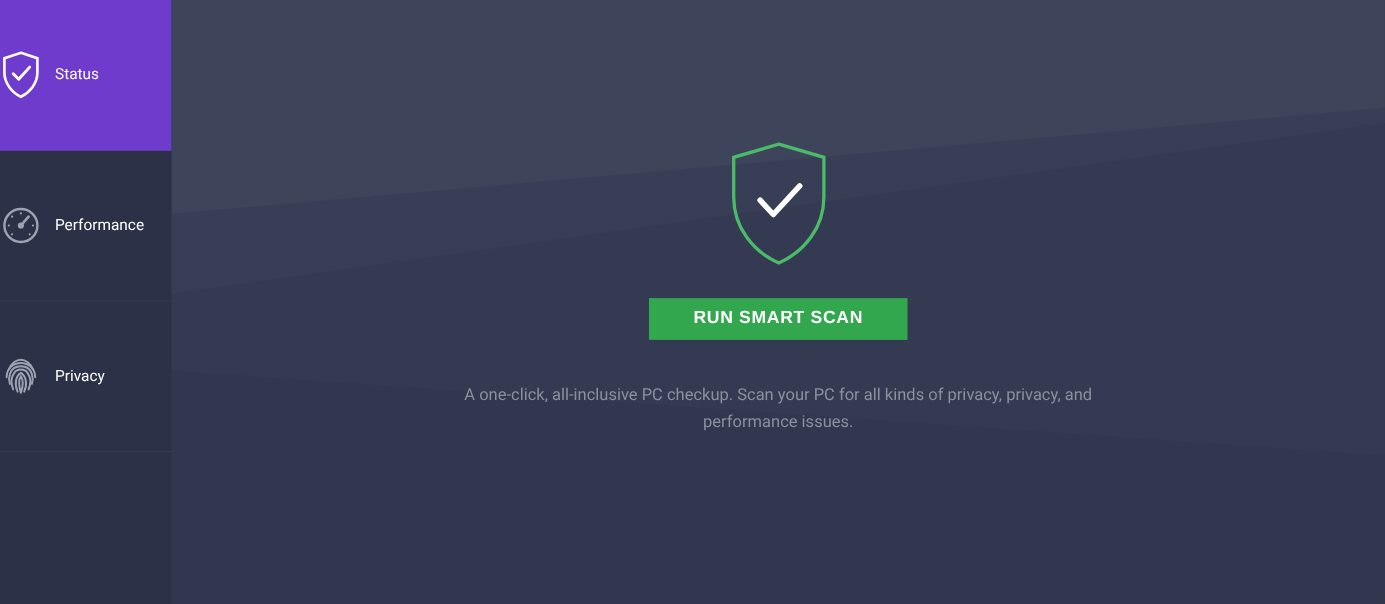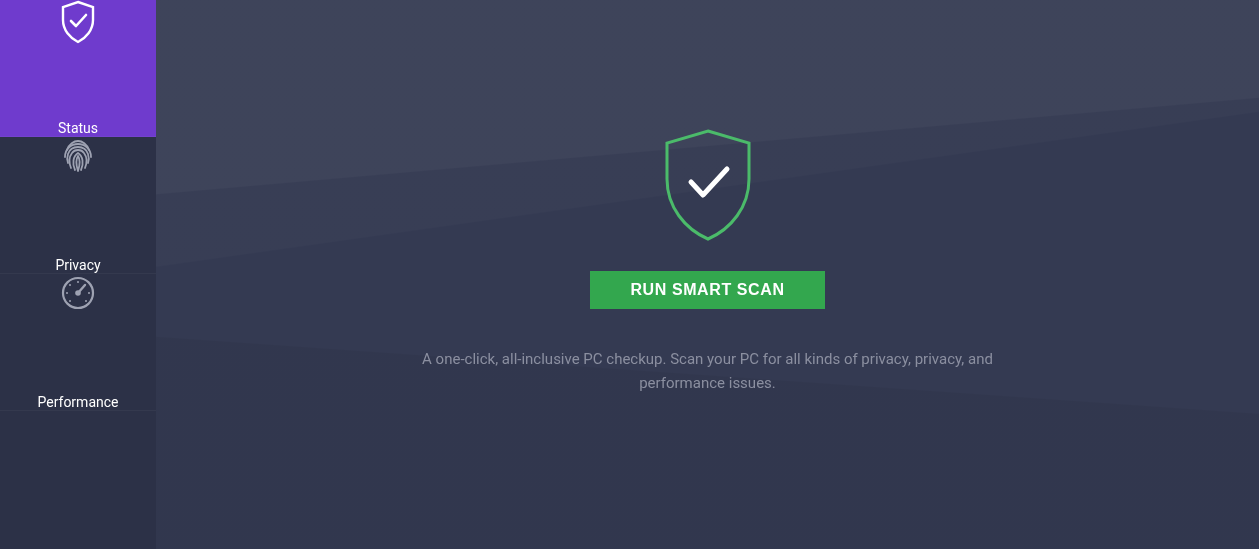--- a/index.html
+++ b/index.html
@@ -18,24 +18,23 @@
     .sidebar {
       width: 156px;
       height: 100%;
       display: flex;
       flex-direction: column;
       background: #2c3147;
     }
     .sidebar-item {
       height: 137px;
       display: flex;
-      flex-direction: column;
       align-items: center;
-      justify-content: space-between;
-      gap: 2px;
+      justify-content: flex-start;
+      gap: 12px;
       cursor: pointer;
       border-bottom: 1px solid rgba(255,255,255,0.04);
     }
     .sidebar-item.active {
       background: #6f3bcd;
     }
     .sidebar-label {
       color: #ffffff;
       font-size: 14px;
       font-weight: 400;
@@ -97,47 +96,47 @@
         <path d="M19 2 L34 7 V20 C34 30 27 38 19 42 C11 38 4 30 4 20 V7 Z" stroke="#ffffff" stroke-width="2.4" fill="none"></path>
         <path d="M12 21 L17 26 L27 15" stroke="#ffffff" stroke-width="2.6" fill="none" stroke-linecap="round" stroke-linejoin="round"></path>
       </svg>
     </span>
     <span class="sidebar-label">Status</span>
   </div>
 
 
   <div class="sidebar-item">
     <span class="sidebar-icon">
-      <svg width="38" height="38" viewBox="0 0 38 38" fill="none" stroke="#9ea2b2" stroke-width="1.8" stroke-linecap="round">
-        <path d="M8 13 C10 7 15 4 19 4 C23 4 28 7 30 13"></path>
-        <path d="M6 20 C6 12 12 7 19 7 C26 7 32 12 32 20"></path>
-        <path d="M9 26 C8 23 8 20 9 17 C11 11 15 10 19 10 C23 10 27 11 29 17 C30 20 30 23 29 26"></path>
-        <path d="M12 31 C10 26 10 20 13 16 C15 13 17 13 19 13 C21 13 23 13 25 16 C28 20 28 26 26 31"></path>
-        <path d="M16 33 C13 27 14 19 19 16 C24 19 25 27 22 33"></path>
-        <path d="M19 34 C17 28 17 22 19 19 C21 22 21 28 19 34"></path>
-      </svg>
-    </span>
-    <span class="sidebar-label">Privacy</span>
-  </div>
-
-  <div class="sidebar-item">
-    <span class="sidebar-icon">
       <svg width="38" height="38" viewBox="0 0 38 38" fill="none">
         <circle cx="19" cy="19" r="15" stroke="#9ea2b2" stroke-width="2.2" fill="none"></circle>
         <circle cx="19" cy="19" r="2.8" fill="#9ea2b2"></circle>
         <line x1="19" y1="19" x2="26" y2="11" stroke="#9ea2b2" stroke-width="2.4" stroke-linecap="round"></line>
         <circle cx="19" cy="8" r="1" fill="#9ea2b2"></circle>
         <circle cx="11" cy="11" r="1" fill="#9ea2b2"></circle>
         <circle cx="8" cy="19" r="1" fill="#9ea2b2"></circle>
         <circle cx="30" cy="19" r="1" fill="#9ea2b2"></circle>
         <circle cx="11" cy="27" r="1" fill="#9ea2b2"></circle>
         <circle cx="27" cy="27" r="1" fill="#9ea2b2"></circle>
       </svg>
     </span>
     <span class="sidebar-label">Performance</span>
+  </div>
+
+  <div class="sidebar-item">
+    <span class="sidebar-icon">
+      <svg width="38" height="38" viewBox="0 0 38 38" fill="none" stroke="#9ea2b2" stroke-width="1.8" stroke-linecap="round">
+        <path d="M8 13 C10 7 15 4 19 4 C23 4 28 7 30 13"></path>
+        <path d="M6 20 C6 12 12 7 19 7 C26 7 32 12 32 20"></path>
+        <path d="M9 26 C8 23 8 20 9 17 C11 11 15 10 19 10 C23 10 27 11 29 17 C30 20 30 23 29 26"></path>
+        <path d="M12 31 C10 26 10 20 13 16 C15 13 17 13 19 13 C21 13 23 13 25 16 C28 20 28 26 26 31"></path>
+        <path d="M16 33 C13 27 14 19 19 16 C24 19 25 27 22 33"></path>
+        <path d="M19 34 C17 28 17 22 19 19 C21 22 21 28 19 34"></path>
+      </svg>
+    </span>
+    <span class="sidebar-label">Privacy</span>
   </div>
 
 </nav>
 
 <main class="main">
 
   <div class="status-badge-shield">
     <svg width="110" height="120" viewBox="0 0 110 120" fill="none">
       <path d="M55 6 L96 18 V54 C96 82 78 104 55 114 C32 104 14 82 14 54 V18 Z" stroke="#4bbb6a" stroke-width="3" fill="none"></path>
       <path d="M38 57 L50 70 L74 44" stroke="#ffffff" stroke-width="5" fill="none" stroke-linecap="round" stroke-linejoin="round"></path>

